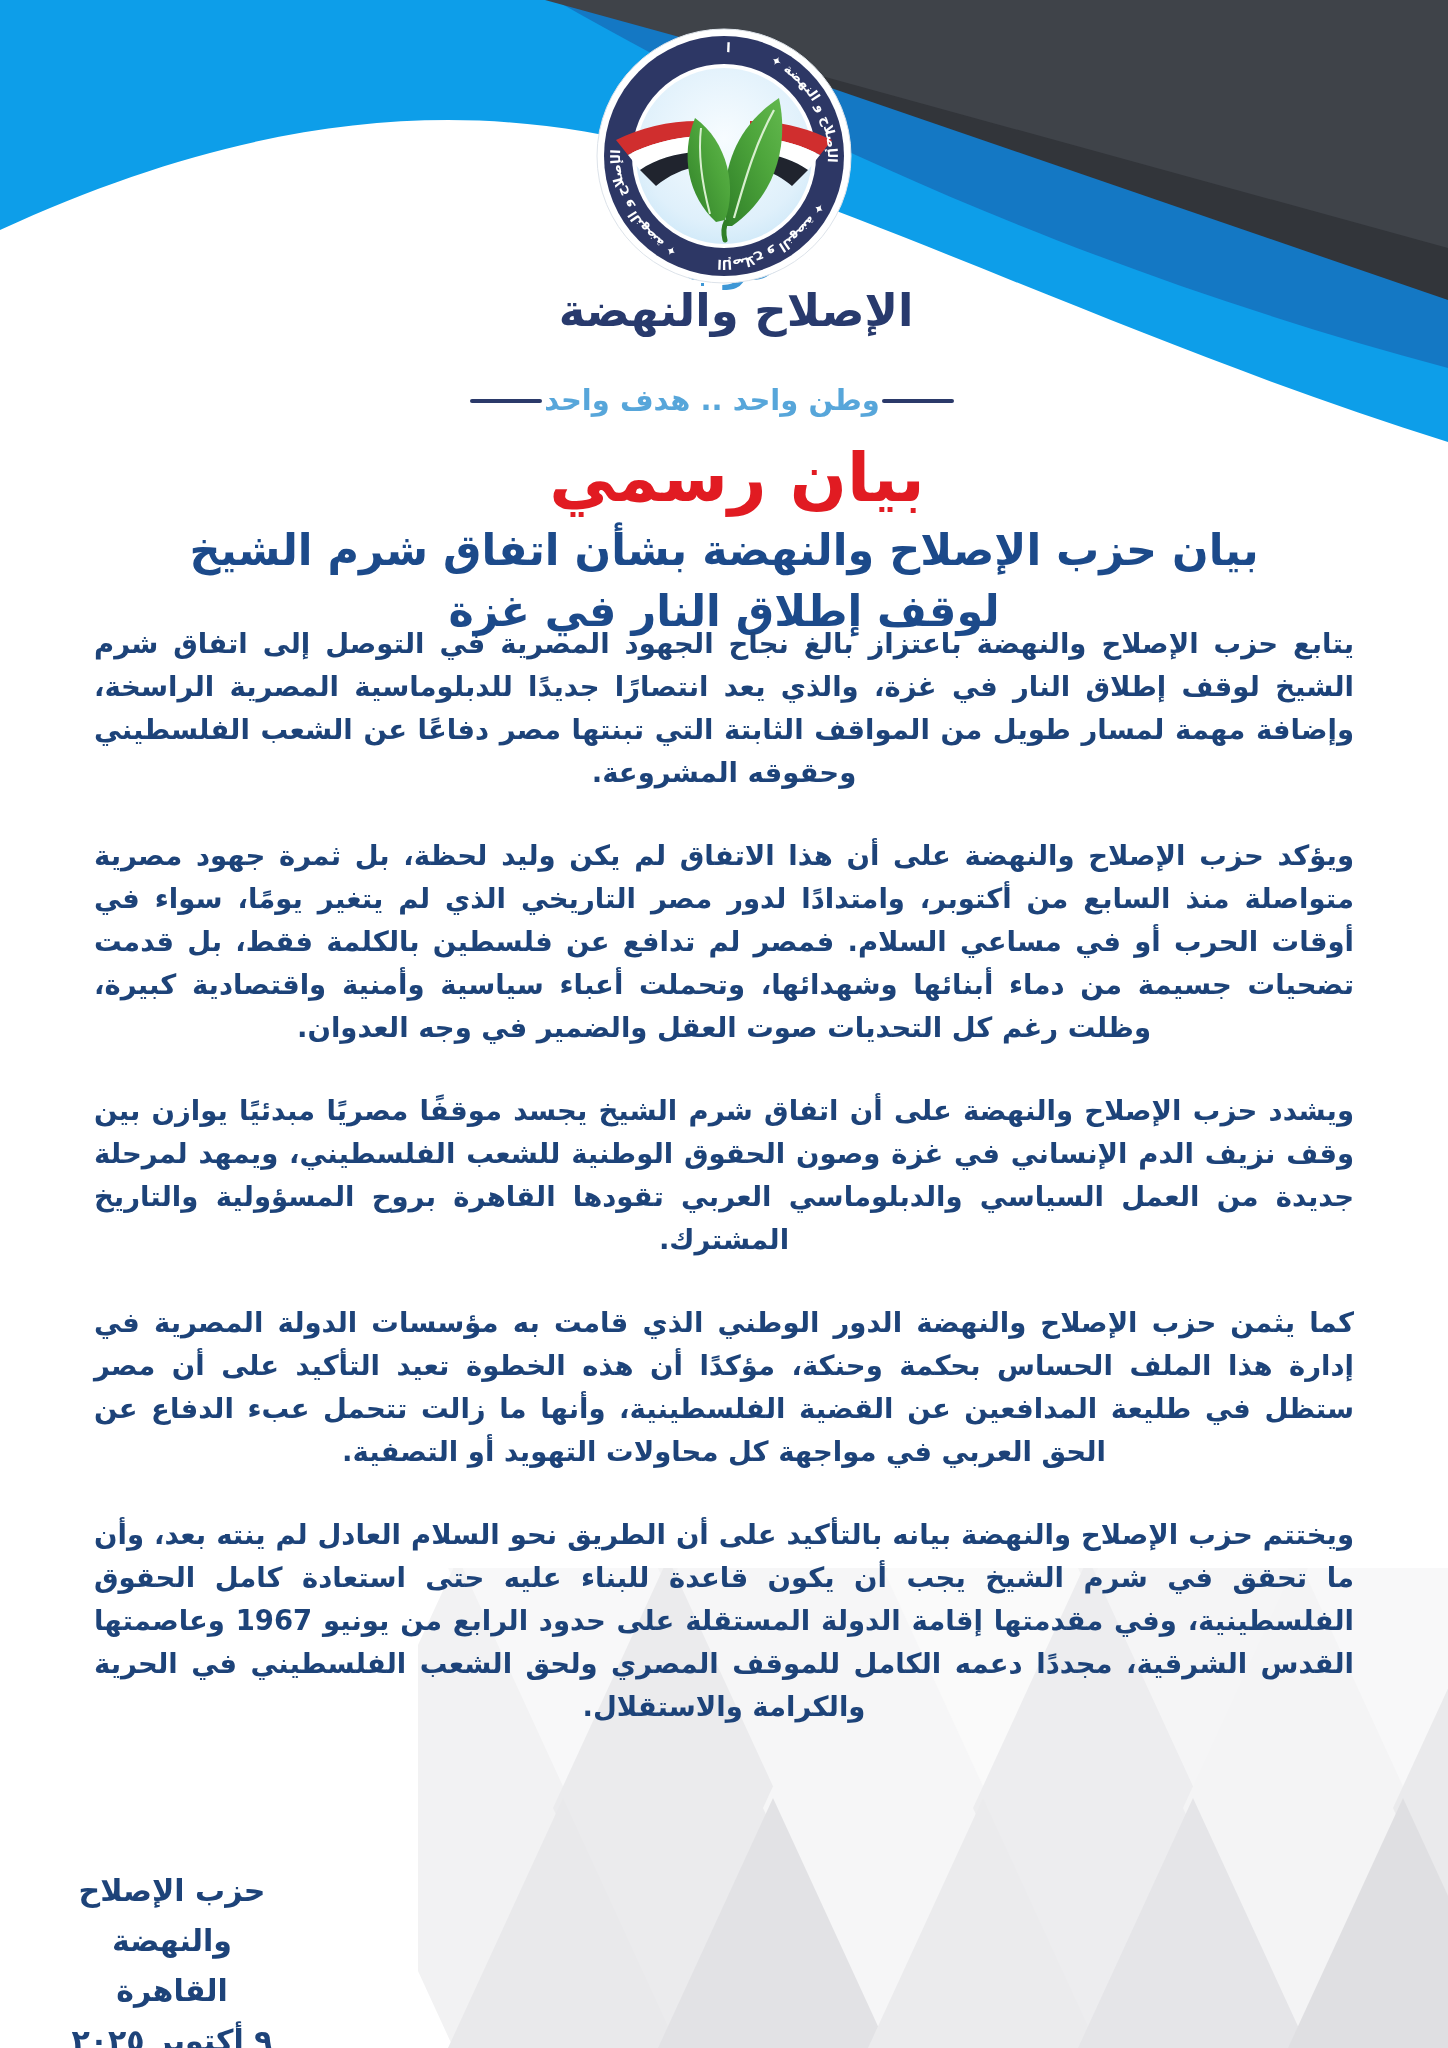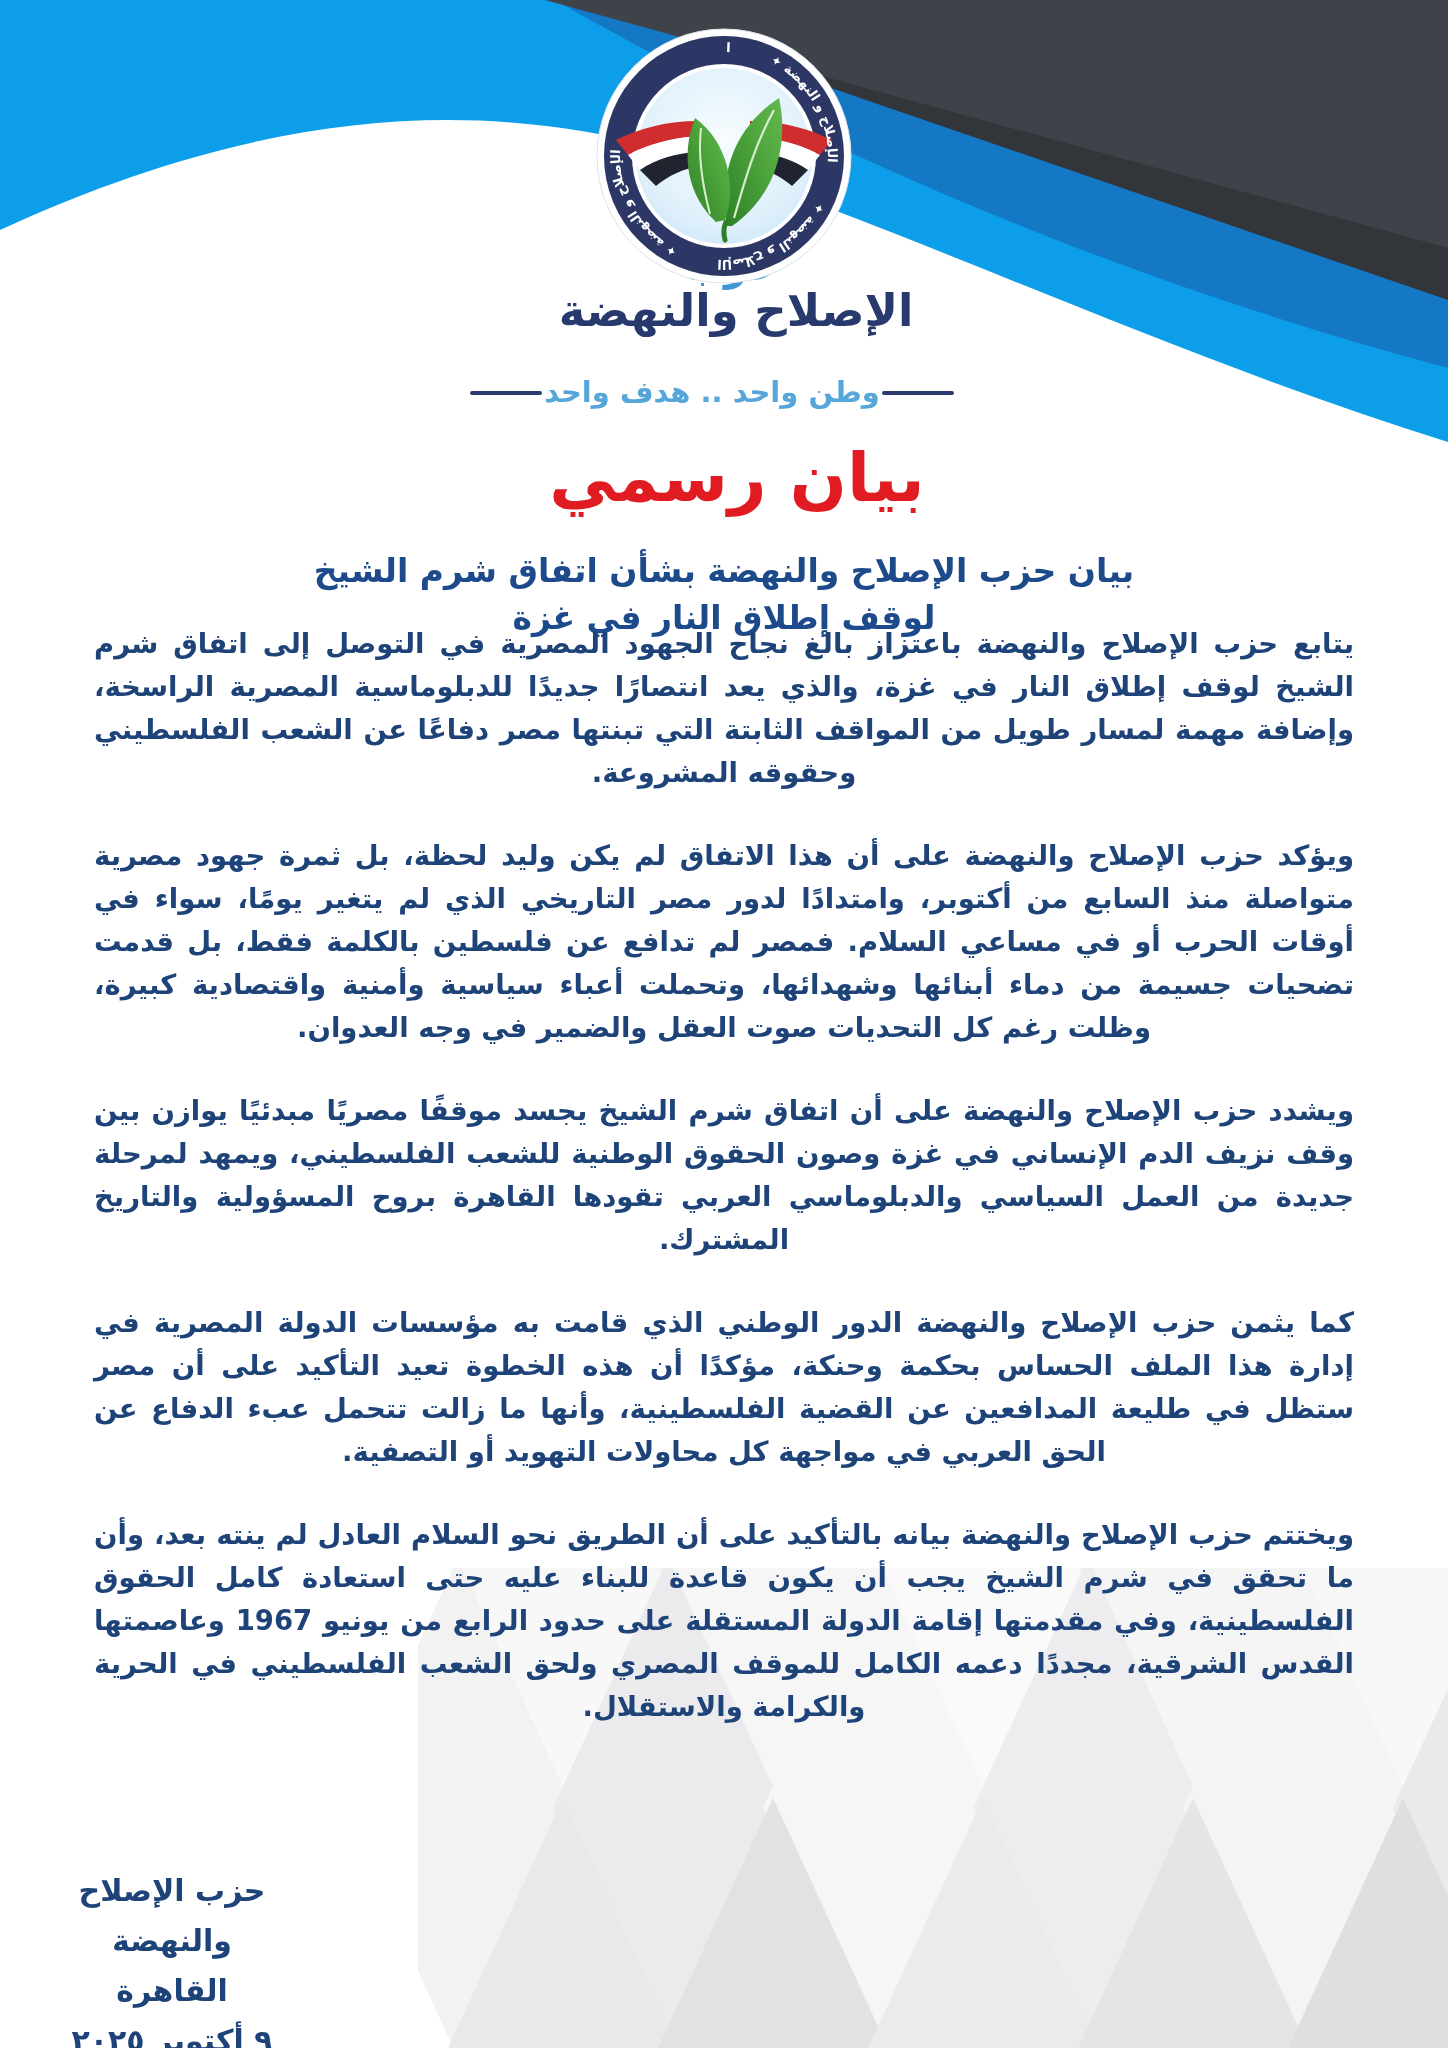--- a/index.html
+++ b/index.html
@@ -18,33 +18,33 @@
     position:absolute;top:246px;left:544px;width:364px;height:48px;z-index:2;
     display:flex;flex-direction:column;align-items:center;direction:rtl;
   }
   .hizb-word{color:#3d97d6;font-size:41px;font-weight:800;line-height:1;margin-left:10px;}
   .hizb-line{flex:1;height:4px;background:#2b3a6a;border-radius:2px;}
   .brand-name{
     position:absolute;top:286px;left:12px;width:1448px;margin:0;z-index:2;
     text-align:center;color:#283a6d;font-size:45px;font-weight:800;line-height:1.1;
   }
   .tagline-row{
-    position:absolute;top:378px;left:0;width:1424px;z-index:2;
+    position:absolute;top:386px;left:0;width:1424px;z-index:2;
     display:flex;justify-content:center;align-items:center;gap:2px;direction:rtl;
   }
   .tag-dash{width:72px;height:4px;background:#2b3a6a;border-radius:2px;}
   .tagline{color:#57a6da;font-size:29px;font-weight:800;line-height:1;}
   
   .title-red{
     position:absolute;top:424px;left:0;width:1448px;margin:13px;z-index:2;
     text-align:center;color:#e11b22;font-size:67px;font-weight:800;line-height:1.25;
   }
   .subtitle{
-    position:absolute;top:548px;left:0;width:1448px;z-index:2;
-    text-align:center;color:#1c4a8a;font-size:33px;font-weight:800;line-height:1.42;
+    position:absolute;top:520px;left:0;width:1448px;z-index:2;
+    text-align:center;color:#1c4a8a;font-size:43px;font-weight:800;line-height:1.42;
   }
   .body-text{
     position:absolute;top:622px;left:94px;right:94px;z-index:2;
     color:#1d4379;font-size:27.5px;font-weight:700;line-height:43px;
     direction:rtl;
   }
   .body-text p{
     margin:0 0 40px 0;
     text-align:justify;text-align-last:center;
   }

